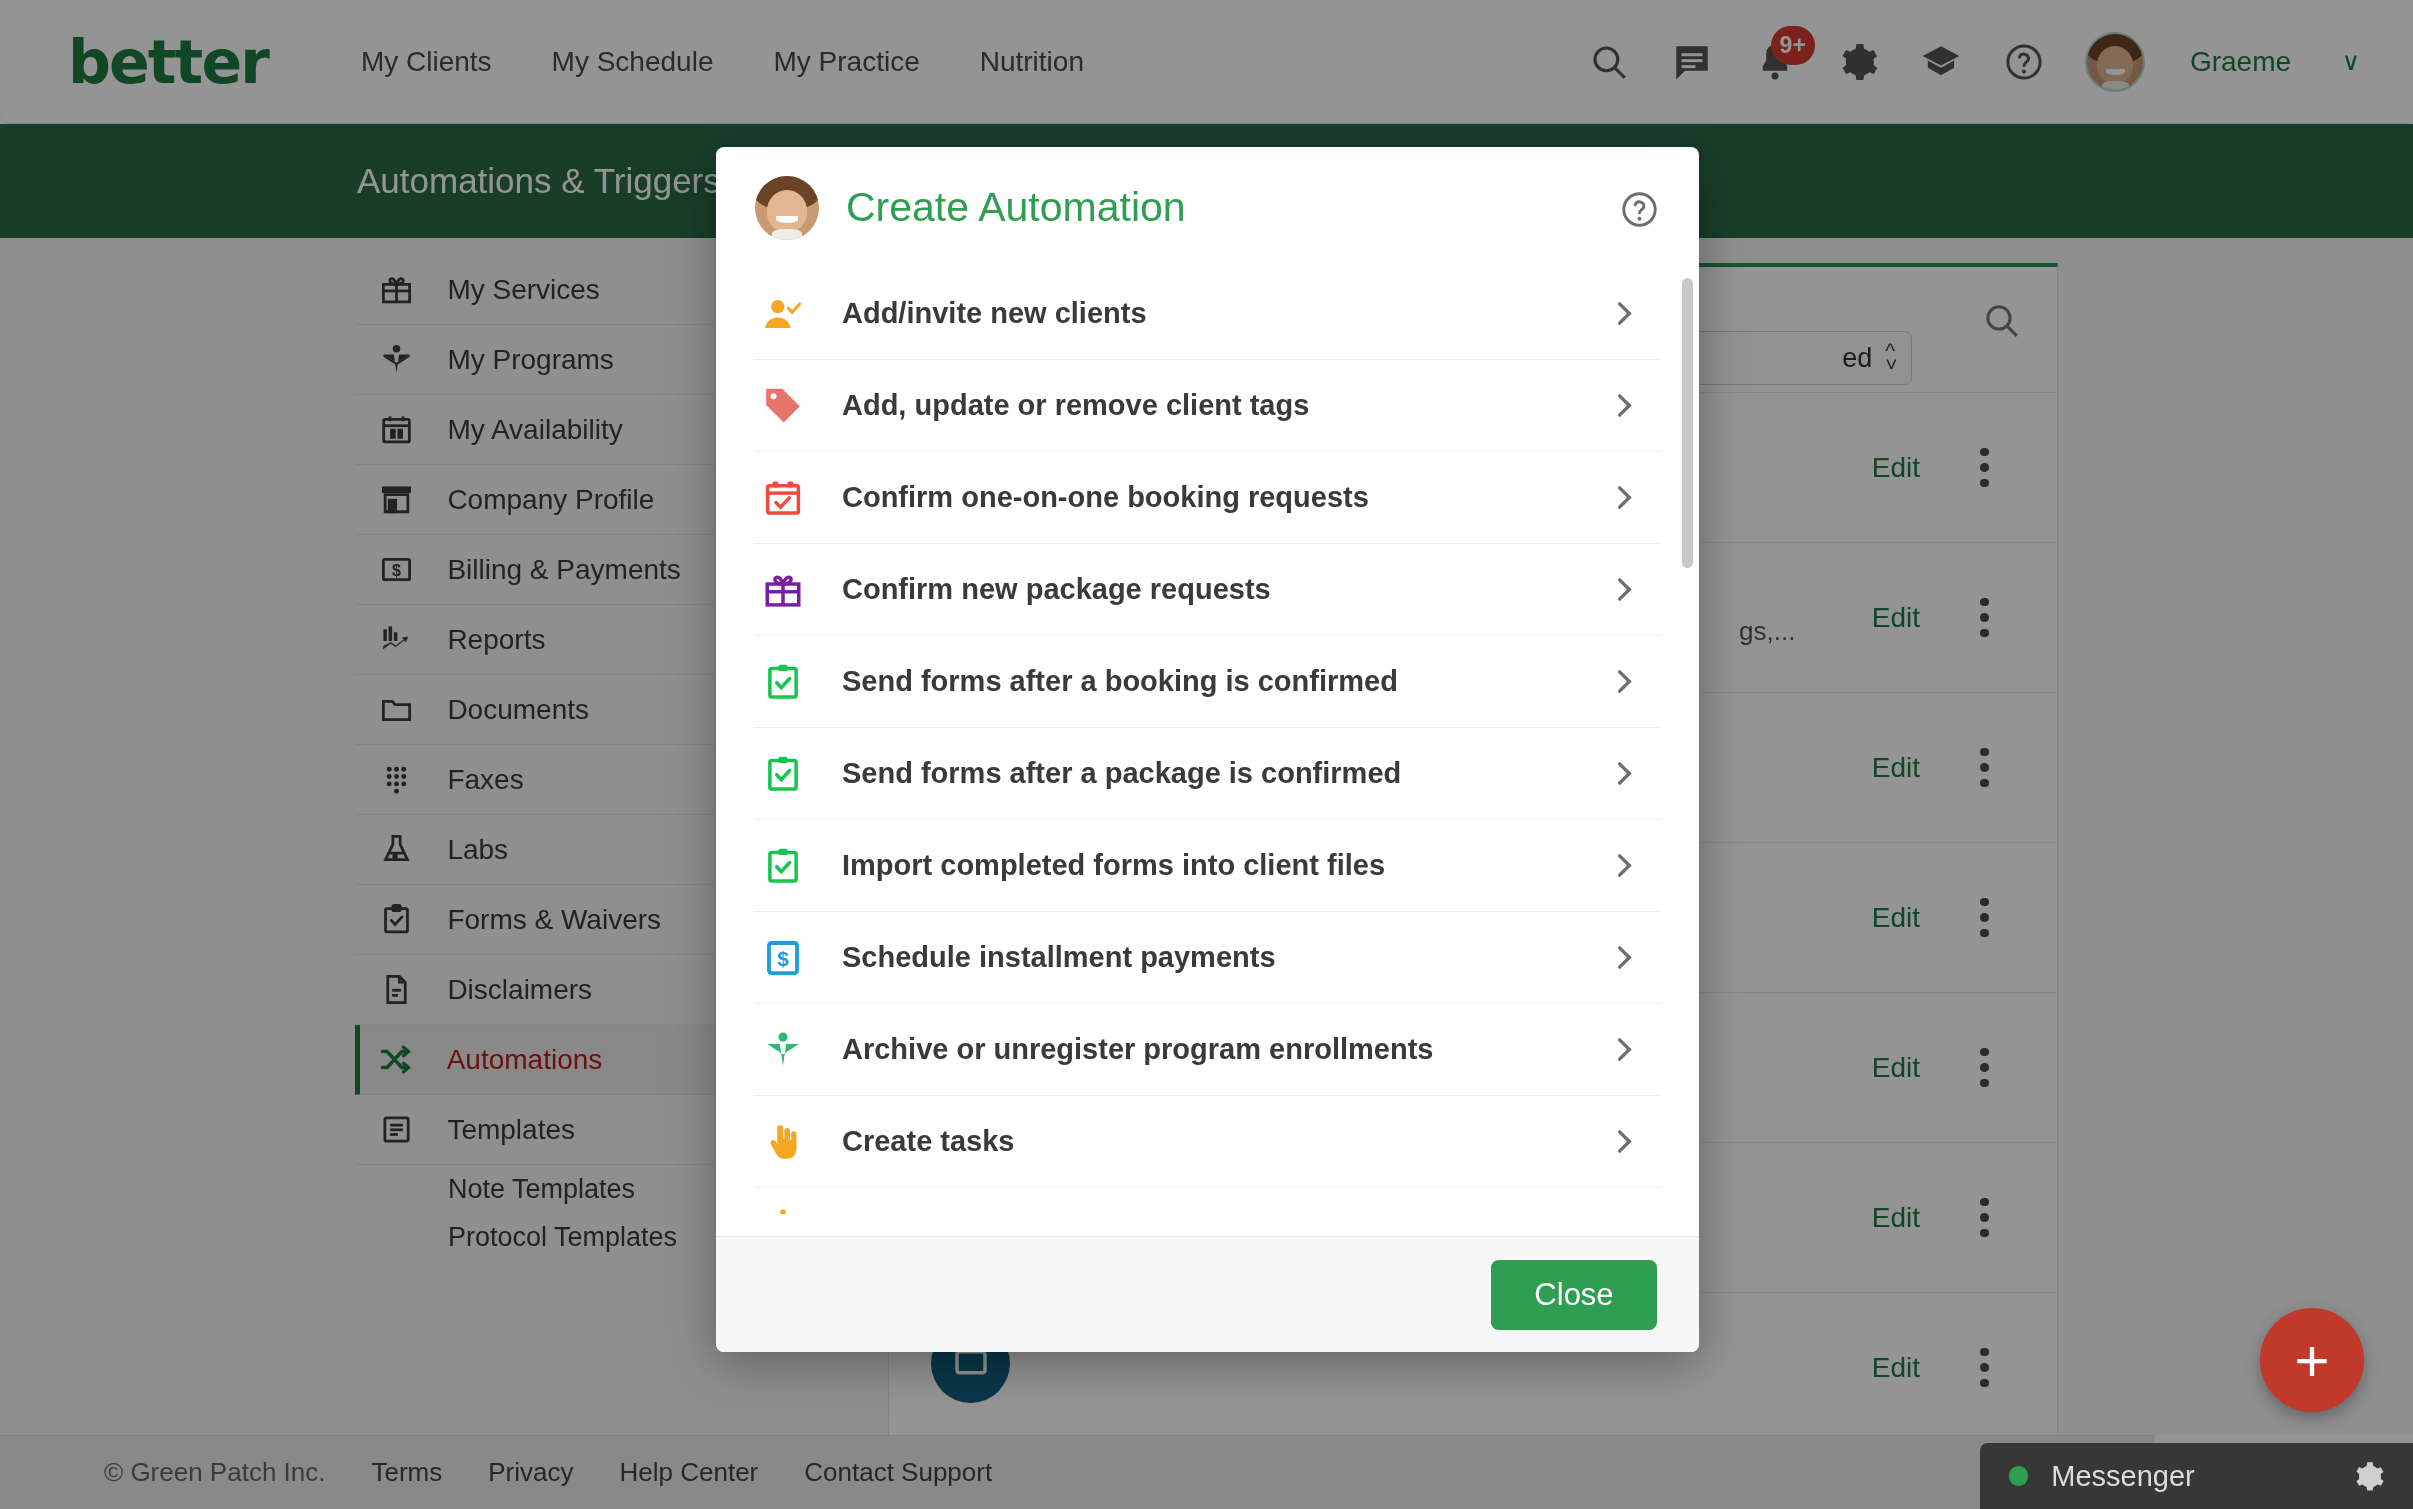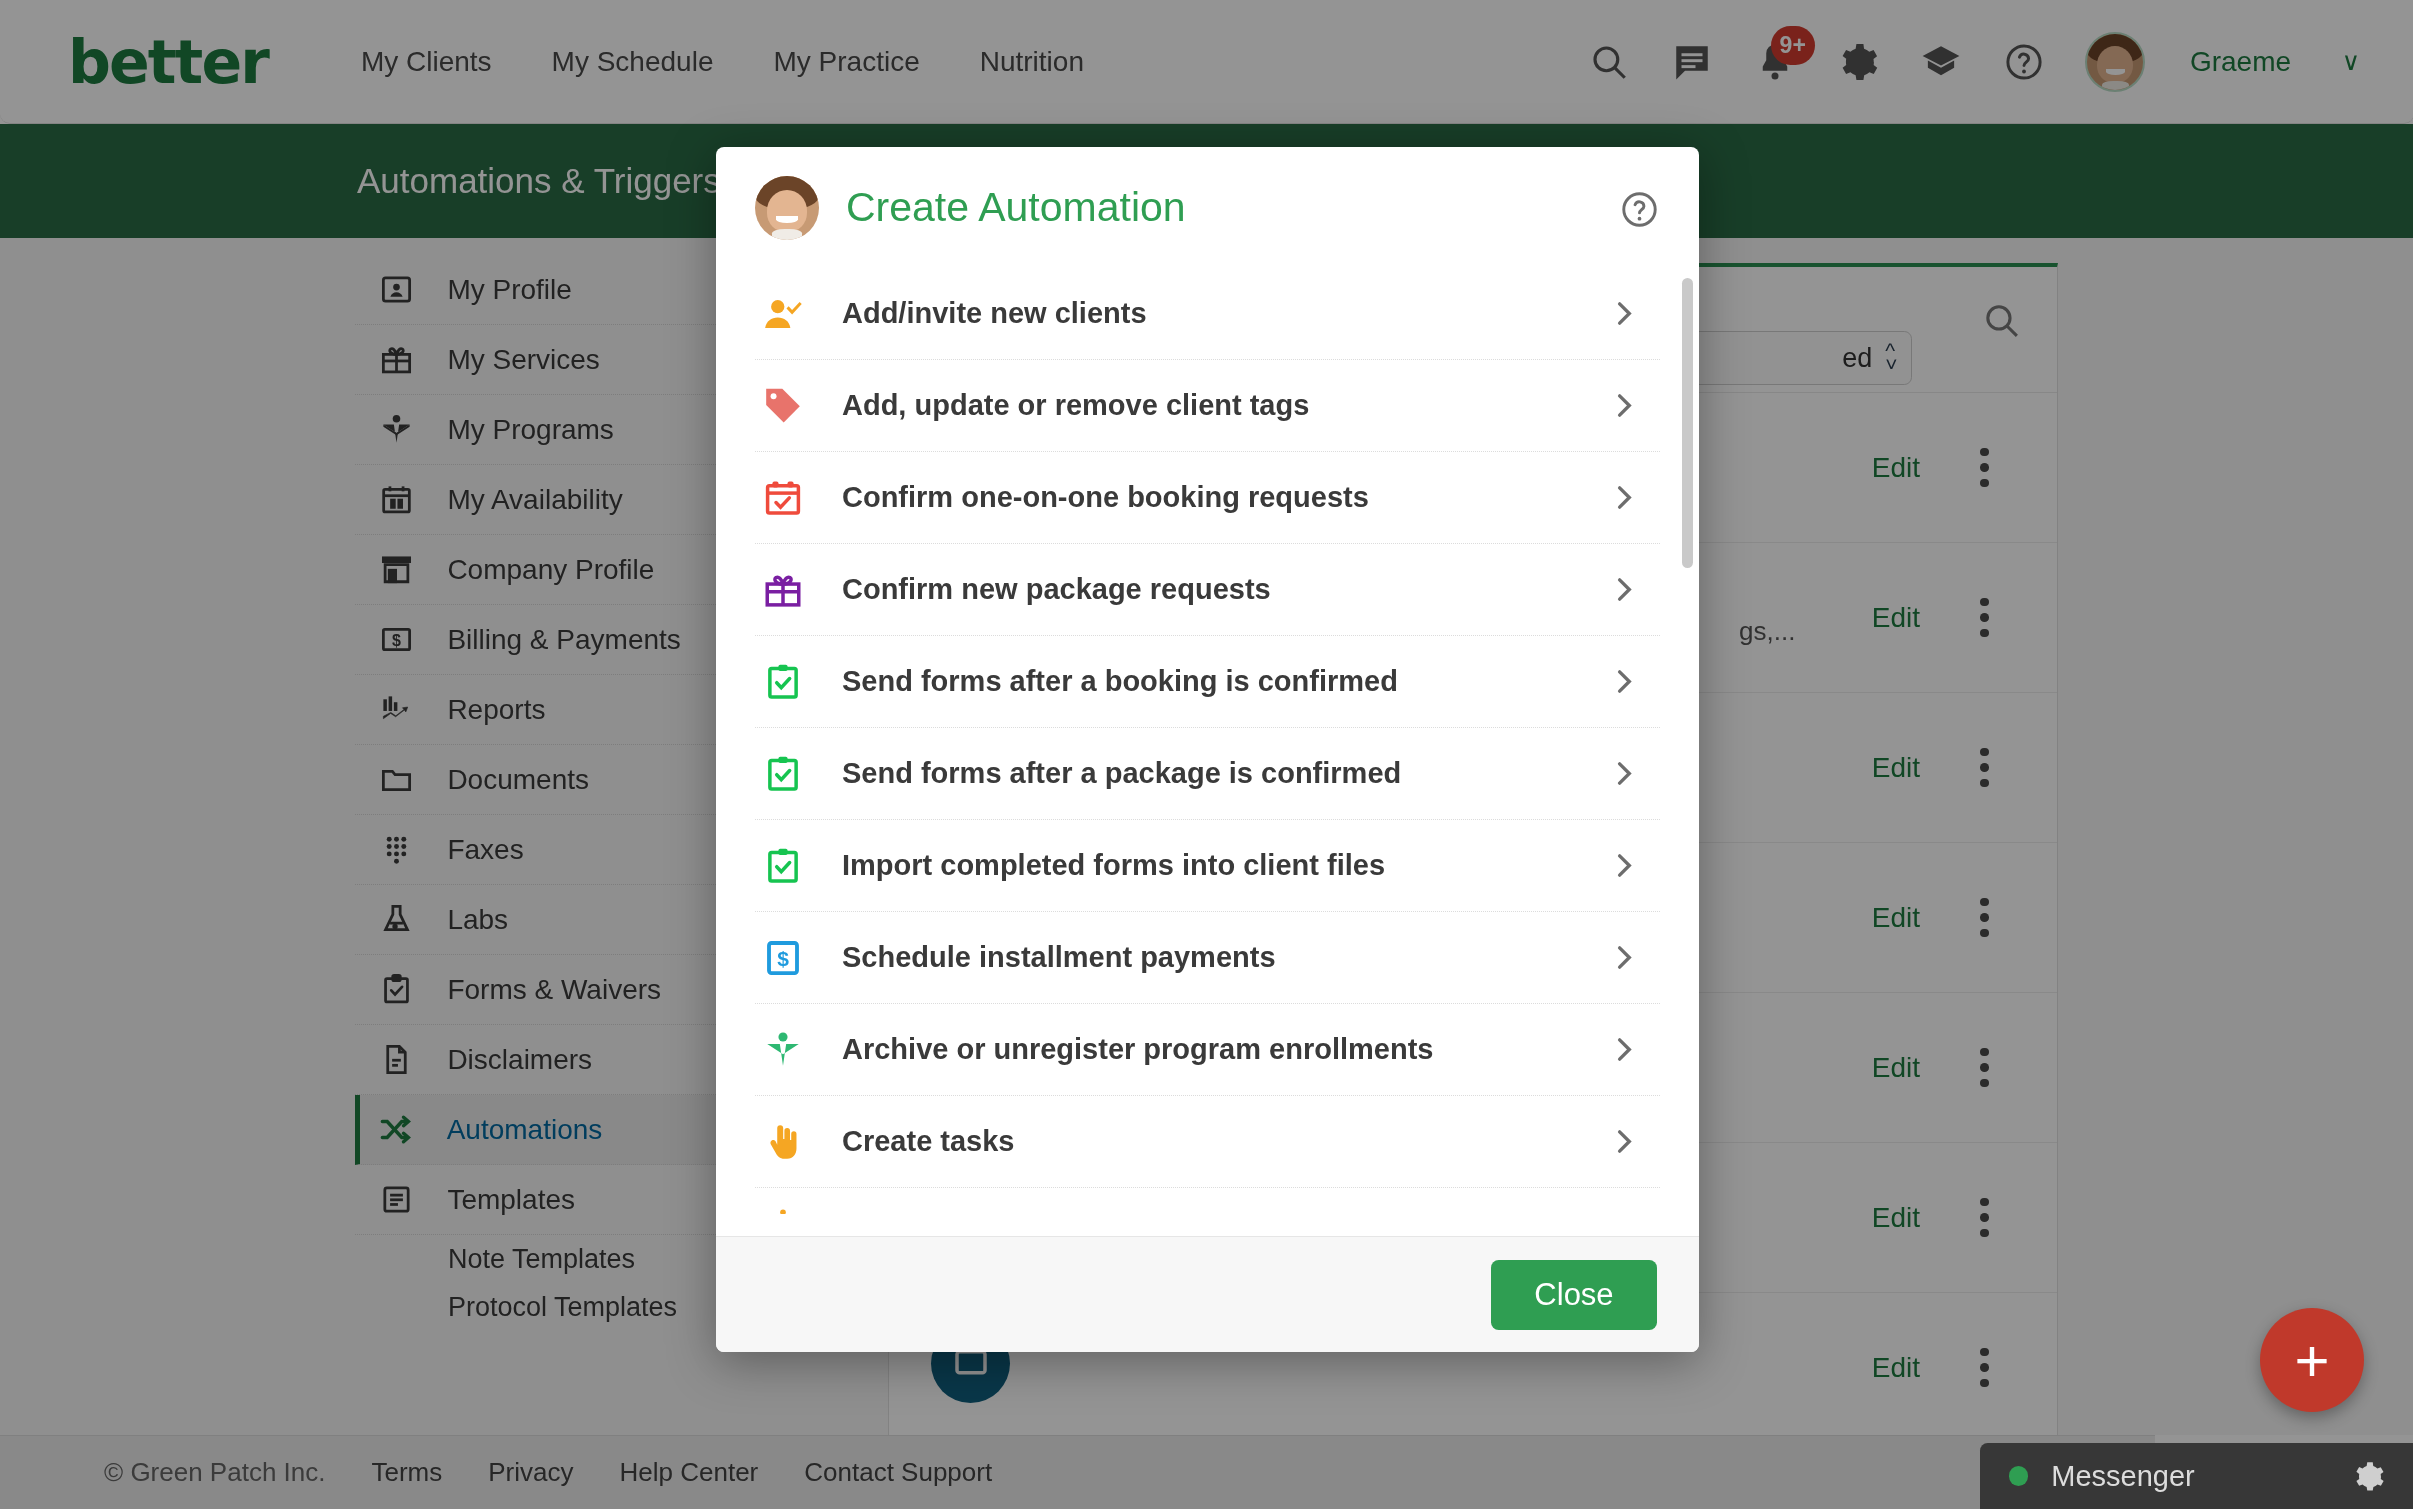--- a/index.html
+++ b/index.html
@@ -63,21 +63,21 @@
   .sidebar { position: absolute; left: 355px; top: 17.4px; width: 541px; }
   .side-item {
     display: flex; align-items: center; height: 70px;
     border-bottom: 1.9px dotted #d8d8d8; padding-left: 15.4px; cursor: pointer;
     position: relative;
   }
   .side-item.active { background: #ededed; border-left: 5.8px solid #1e7b41; padding-left: 9.7px; }
   .side-ico { width: 52px; display:flex; align-items:center; justify-content:center; color:#3c3c3c; flex: 0 0 52px; }
   .side-ico svg { width: 35px; height: 35px; display:block; }
   .side-label { font-size: 28px; color: #3c3c3c; margin-left: 25px; white-space: nowrap; }
-  .side-item.active .side-label { color: #0369a1; }
+  .side-item.active .side-label { color: #b91c1c; }
   .side-item.active .side-ico { color: #1e7b41; }
   .side-sub { font-size: 27px; color: #3c3c3c; padding-left: 93px; height: 48px; display: flex; align-items: center; cursor: pointer; }
 
   
   .content-card {
     position: absolute; left: 888px; top: 25px; width: 1170px;
     background: #ffffff; border: 1px solid #e0e0e0; border-top: 4.8px solid #2a8f52;
     min-height: 1110px;
   }
   .card-toolbar { height: 126px; position: relative; border-bottom:1px solid #e8e8e8; }
@@ -240,30 +240,20 @@
     </div>
 
     <div class="page-header">
       <div class="title">Automations &amp; Triggers</div>
     </div>
 
     <div class="body-wrap">
 
       <div class="sidebar">
 
-        <div class="side-item">
-          <span class="side-ico">
-            <svg viewBox="0 0 24 24" fill="none" stroke="currentColor" stroke-width="1.9">
-                <rect x="3" y="4" width="18" height="16" rx="1.5"></rect>
-                <circle cx="12" cy="10.3" r="2.3" fill="currentColor" stroke="none"></circle>
-                <path d="M7.8 17c.6-2.2 2.3-3.2 4.2-3.2S15.6 14.8 16.2 17" fill="currentColor" stroke="none"></path>
-              </svg>
-          </span>
-          <span class="side-label">My Profile</span>
-        </div>
 
         <div class="side-item">
           <span class="side-ico">
             <svg viewBox="0 0 24 24" fill="none" stroke="currentColor" stroke-width="1.9">
                 <rect x="3" y="8.5" width="18" height="12"></rect>
                 <line x1="3" y1="13" x2="21" y2="13"></line>
                 <line x1="12" y1="8.5" x2="12" y2="20.5"></line>
                 <path d="M12 8.5C11 5.5 9.5 4 8 4.8S7.6 8.5 12 8.5zM12 8.5c1-3 2.5-4.5 4-3.7s.4 3.7-4 3.7z"></path>
               </svg>
           </span>

